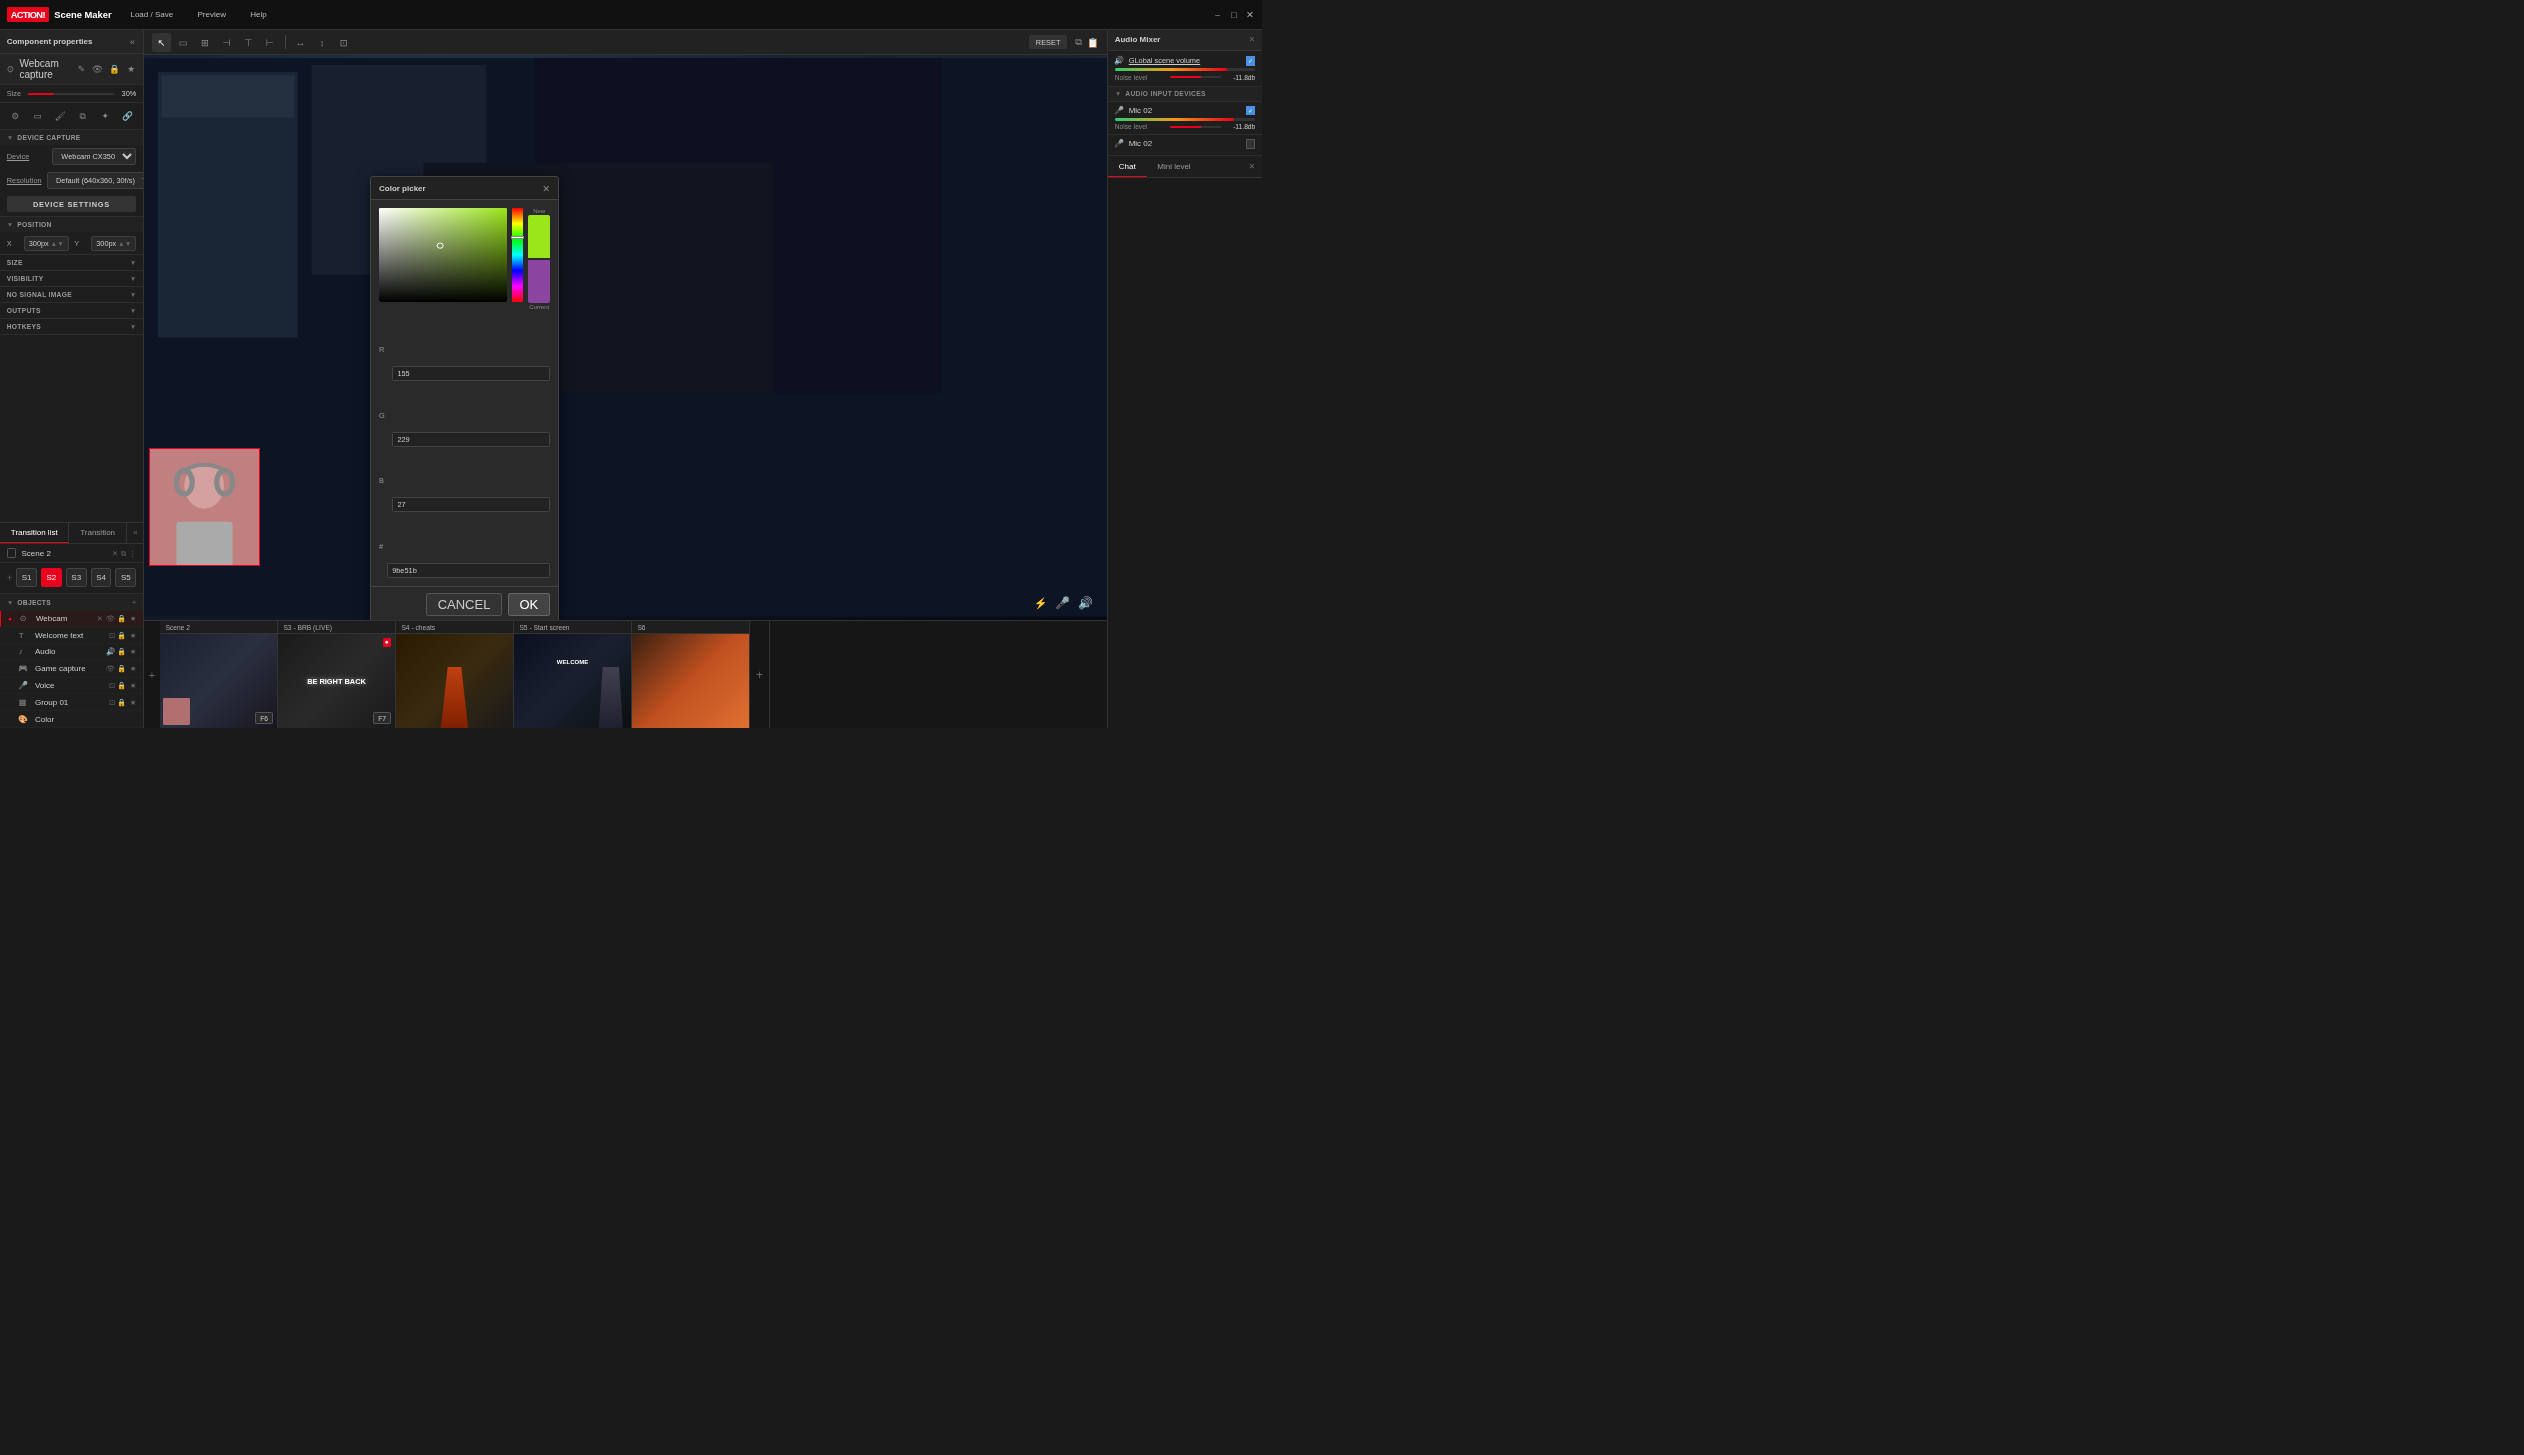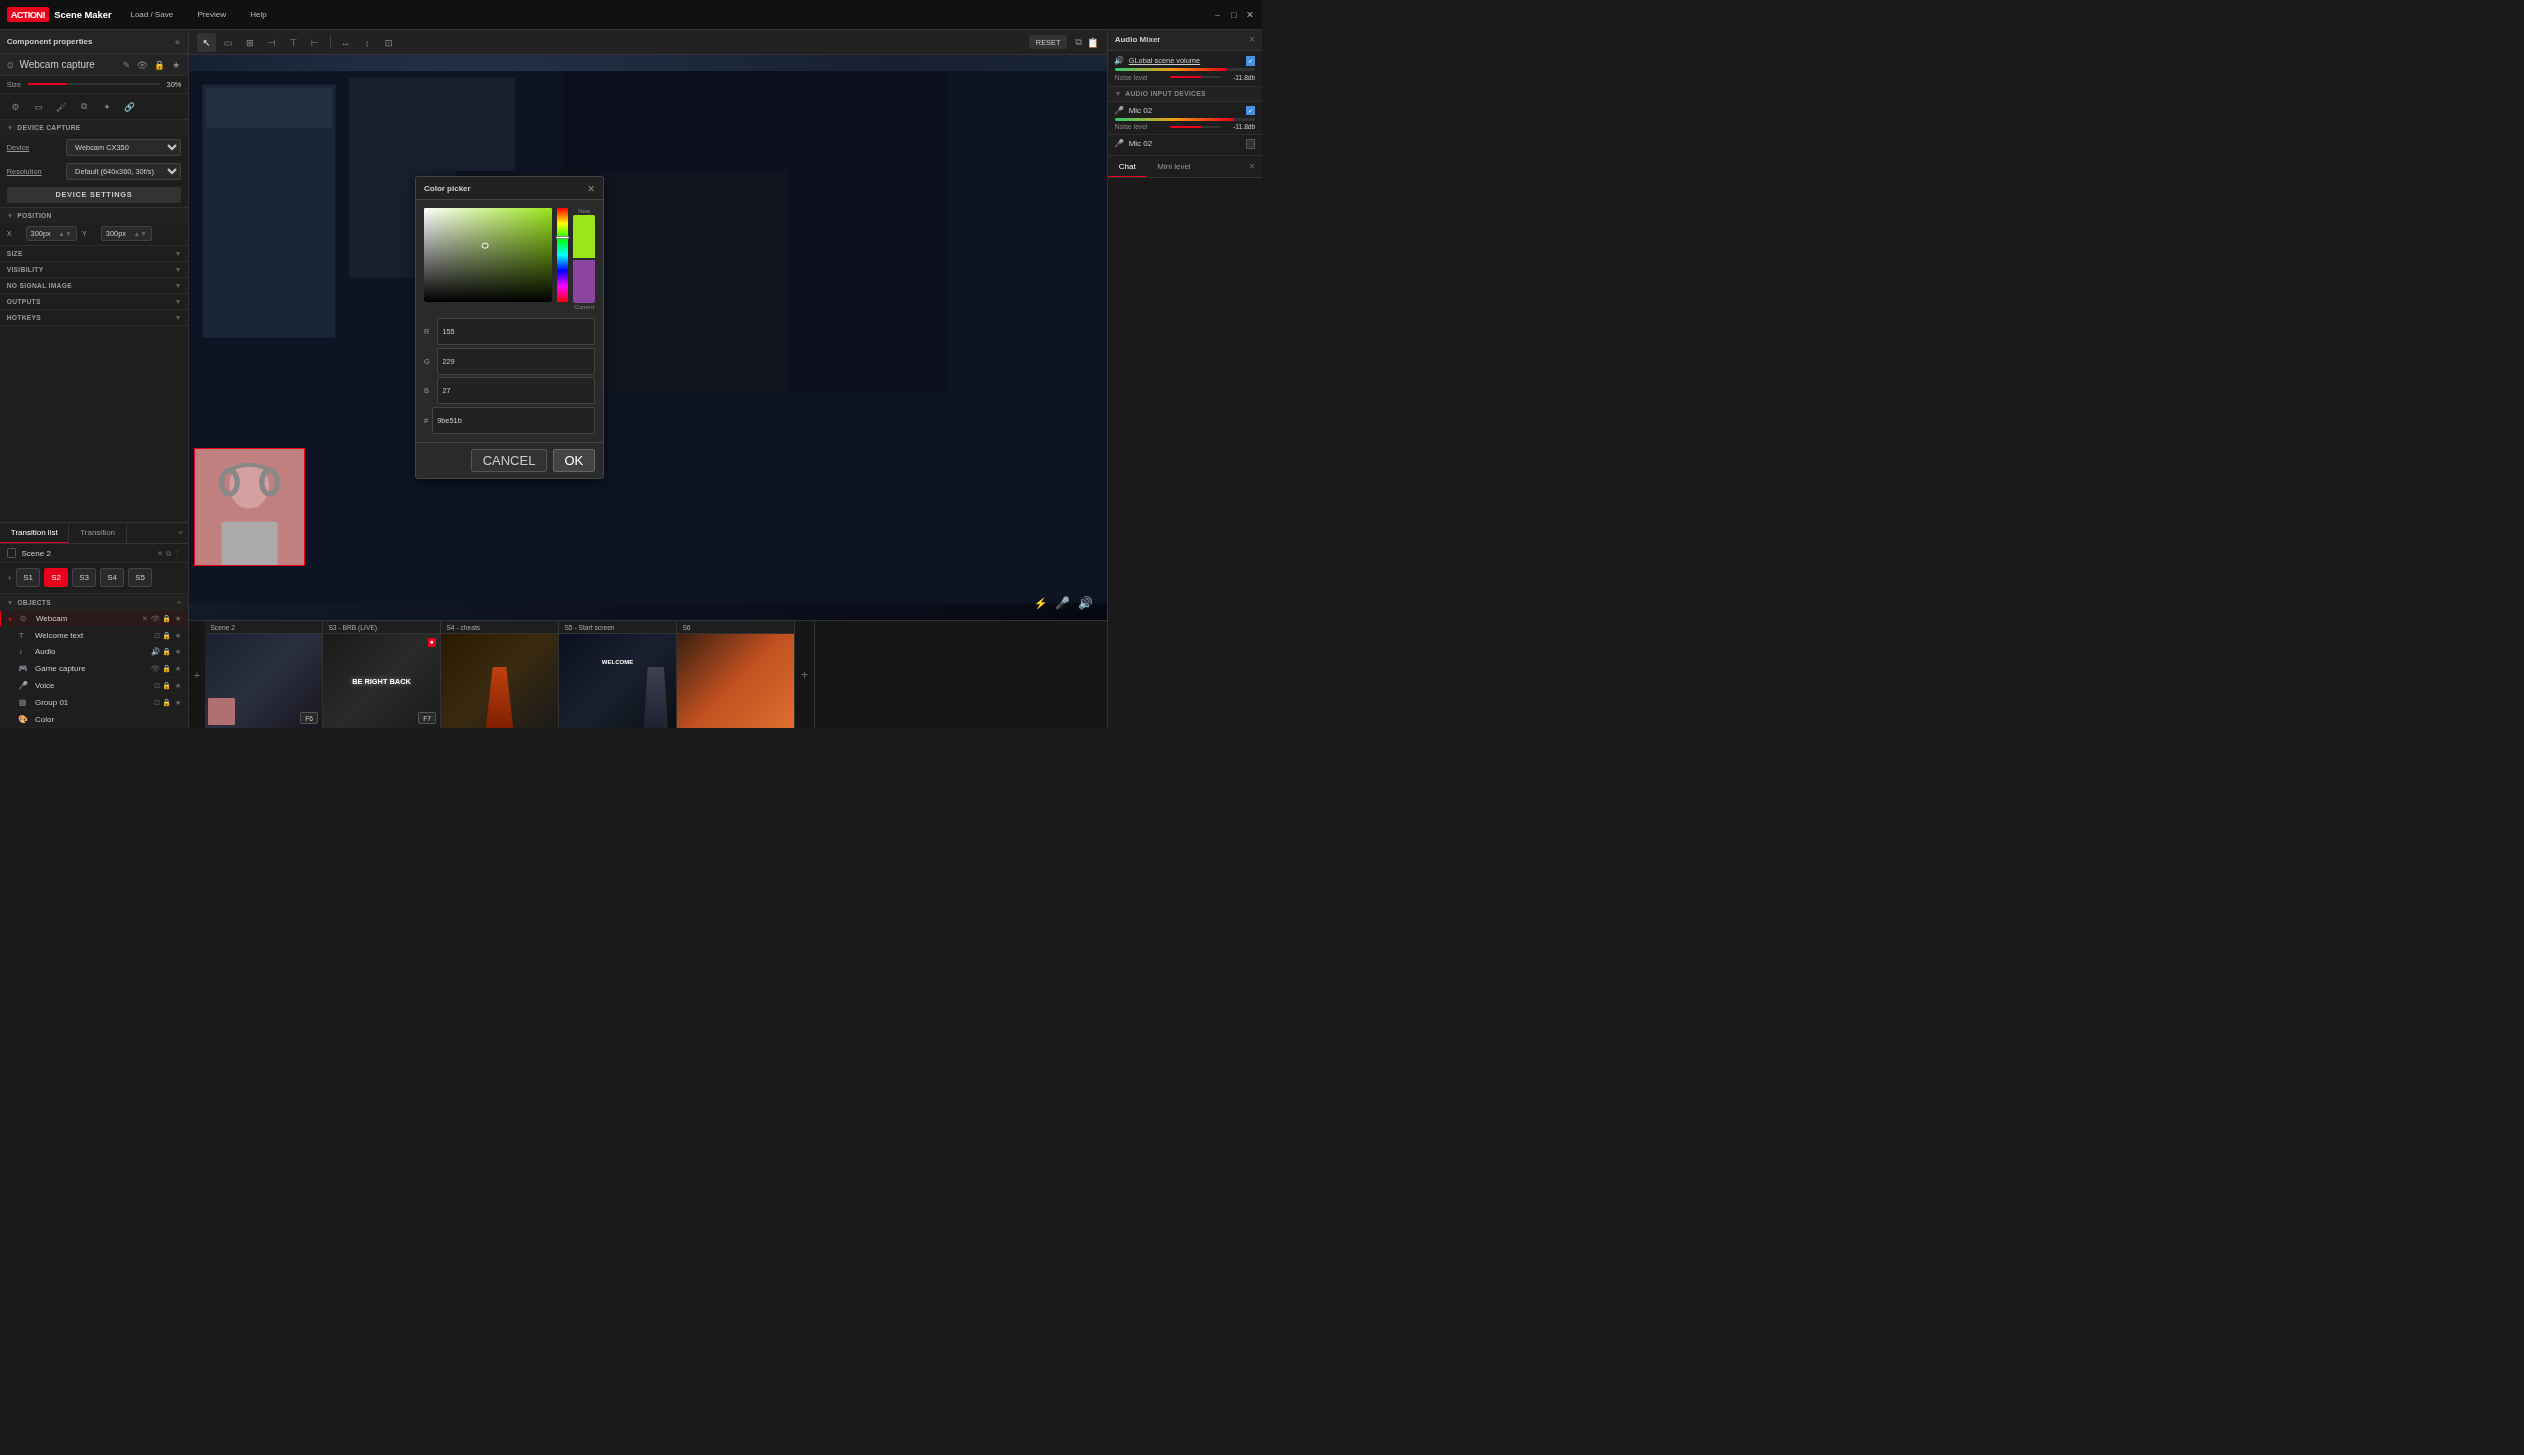--- a/index.html
+++ b/index.html
@@ -75,21 +75,21 @@
     }
 
     
     .main-layout {
       display: flex;
       height: calc(100% - 30px);
     }
 
     
     .left-panel {
-      width: 189px;
+      width: 144px;
       background: #1e1e1e;
       border-right: 0.7px solid #333;
       display: flex;
       flex-direction: column;
       overflow: hidden;
       flex-shrink: 0;
     }
     .panel-header {
       display: flex;
       align-items: center;
@@ -576,22 +576,23 @@
       align-items: center;
       gap: 4px;
     }
     .color-label { color: #999; font-size: 7.4px; width: 9.4px; }
     .color-input {
       flex: 1;
       background: #222;
       border: 0.7px solid #444;
       color: #ccc;
       font-size: 7.4px;
-      padding: 8px 4px;
+      padding: 2px 4px;
       border-radius: 1.3px;
+      margin-top: 48px;
     }
     .color-hash { color: #999; font-size: 7.4px; }
 
     .dialog-footer {
       display: flex;
       gap: 5.4px;
       padding: 5.4px 8px;
       justify-content: flex-end;
       border-top: 0.7px solid #444;
     }

